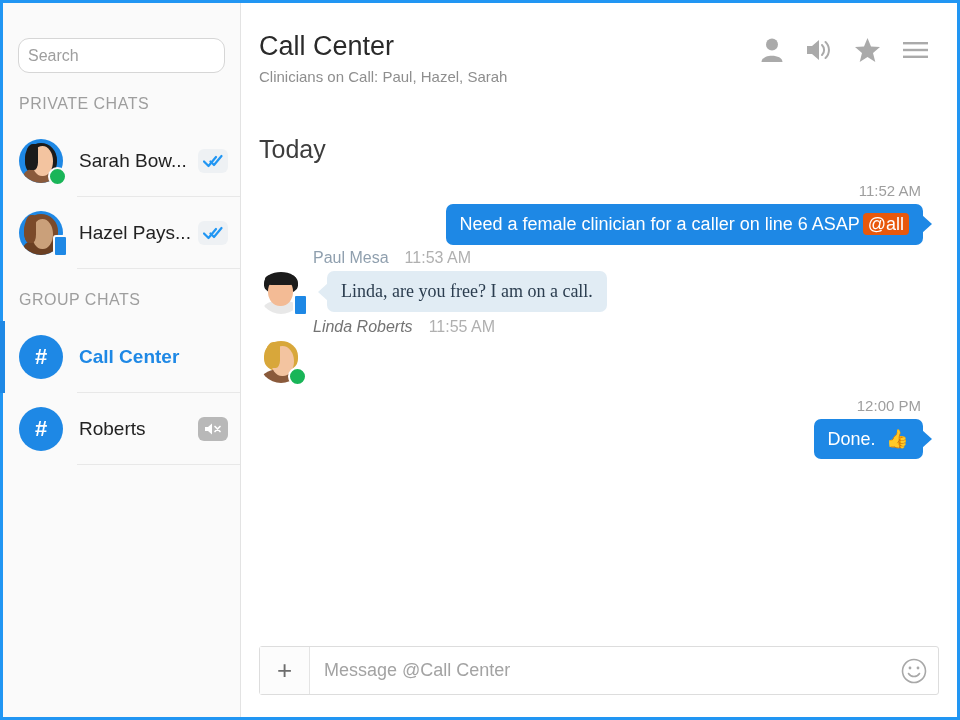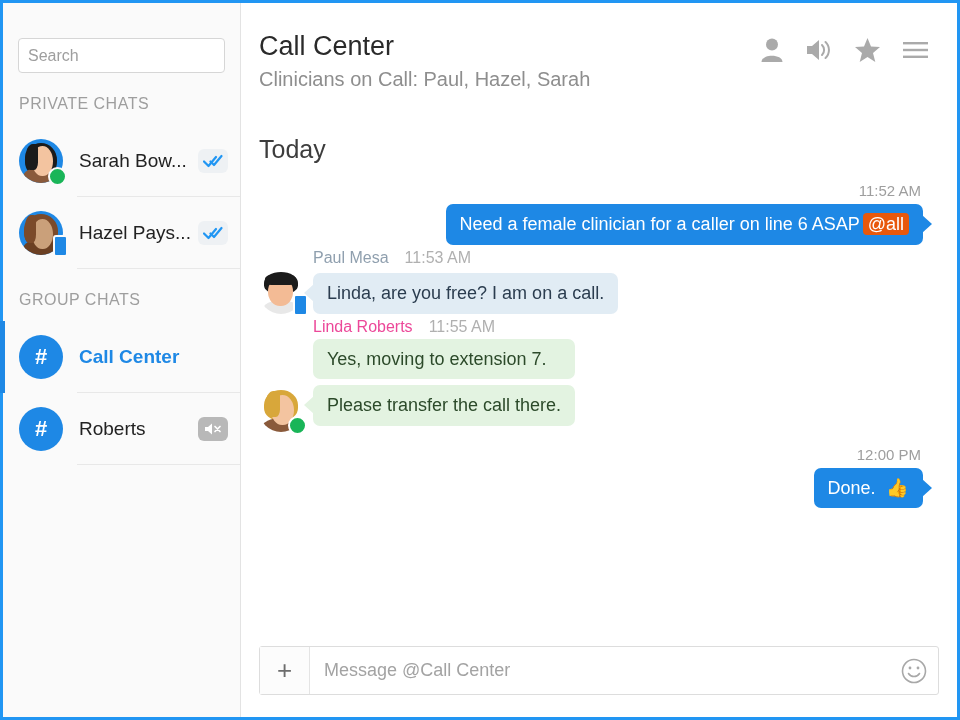--- a/index.html
+++ b/index.html
@@ -25,21 +25,21 @@
     border-right: 1px solid #e3e3e3;
     position: relative;
     flex: 0 0 238px;
   }
   .search-wrap { padding: 35px 15px 0 15px; }
   .search-input {
     width: 100%;
     height: 35px;
     border: 1px solid #d6d6d6;
     background: #ffffff;
-    border-radius: 4px;
+    border-radius: 11px;
     padding: 0 9px;
     font-size: 16px;
     font-family: "Liberation Sans", sans-serif;
     color: #333;
     outline: none;
   }
   .search-input::placeholder { color: #9e9e9e; }
 
   .section-title {
     font-size: 16px;
@@ -161,21 +161,21 @@
     height: 122px;
   }
   .header-text { flex: 1; min-width: 0; }
   .header-title {
     font-size: 27px;
     color: #2a2a2a;
     font-weight: 400;
     line-height: 1.15;
   }
   .header-sub {
-    font-size: 20px;
+    font-size: 15px;
     color: #8e8e8e;
     margin-top: 6px;
   }
   .header-icons {
     display: flex;
     align-items: center;
     gap: 21px;
     padding-top: 6px;
   }
   .hicon { cursor: pointer; display: block; }
@@ -250,24 +250,24 @@
     color: #fff;
     border-radius: 4px;
     padding: 1px 5px;
     margin-left: 3px;
   }
   .sender-line {
     font-size: 16px;
     margin-bottom: 3px;
   }
   .sender-name.blue { color: #8f9fae; margin-top: 34px; }
-  .sender-name.green { color: #ec4899; }
+  .sender-name.green { color: #737373; font-style: italic; }
   .sender-time { color: #b0b0b0; margin-left: 16px; }
 
-  .msg-block { display: flex; align-items: flex-end; gap: 10px; }
+  .msg-block { display: flex; align-items: center; gap: 24px; font-family: Liberation Serif, serif; }
   .msg-avatar-slot { width: 44px; flex: 0 0 44px; }
   .msg-stack { display: flex; flex-direction: column; }
   .msg-stack > .bubble { margin-bottom: 6px; }
   .indent { padding-left: 54px; }
 
   
   .composer-wrap {
     padding: 0 18px 22px 18px;
     flex: 0 0 auto;
   }
@@ -474,28 +474,20 @@
             <div class="avatar">
               <div class="circle" style="background:#ffffff;">
                 <div class="av-hair" style="left:5px;top:2px;width:34px;height:30px;background:#d8a73a;border-radius:50% 50% 40% 40%;"></div>
                 <div class="av-body" style="left:3px;top:30px;width:38px;height:18px;background:#8a5a3b;"></div>
                 <div class="av-face" style="left:12px;top:7px;width:23px;height:30px;background:#f3c4a0;"></div>
                 <div class="av-hair" style="left:6px;top:3px;width:15px;height:26px;background:#d8a73a;border-radius:60% 20% 30% 45%;"></div>
               </div>
               <div class="badge" style="border-color:#ffffff;"></div>
             </div>
           </div>
-          <div class="msg-stack">
-            <div class="bubble in-green">
-              <span>Yes, moving to extension 7.</span>
-            </div>
-            <div class="bubble in-green tail-left">
-              <span>Please transfer the call there.</span>
-            </div>
-          </div>
         </div>
       </div>
 
       <div class="ts-right" style="margin-top:14px;">12:00 PM</div>
       <div class="msg-row out">
         <div class="bubble out">
           <span>Done.</span>
           <span style="margin-left:6px;">👍</span>
         </div>
       </div>

